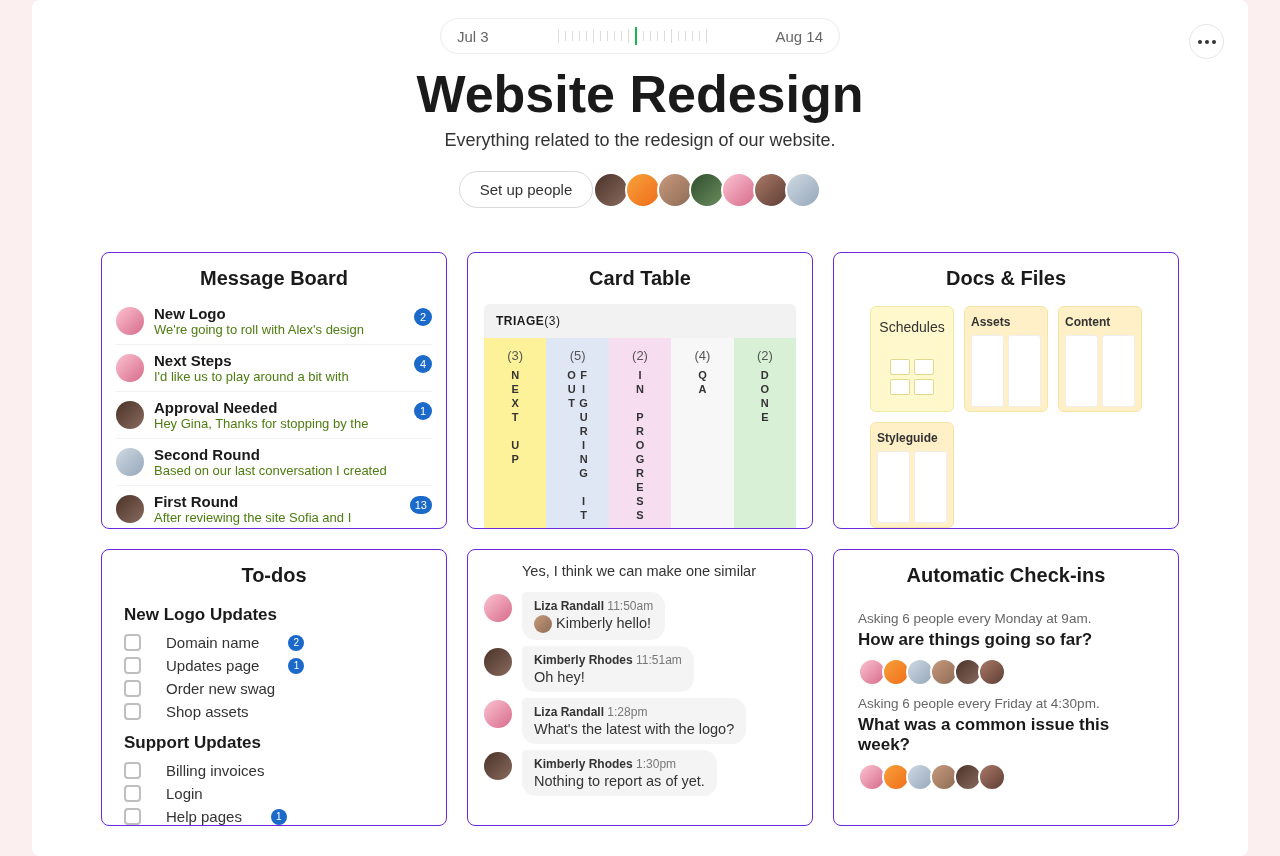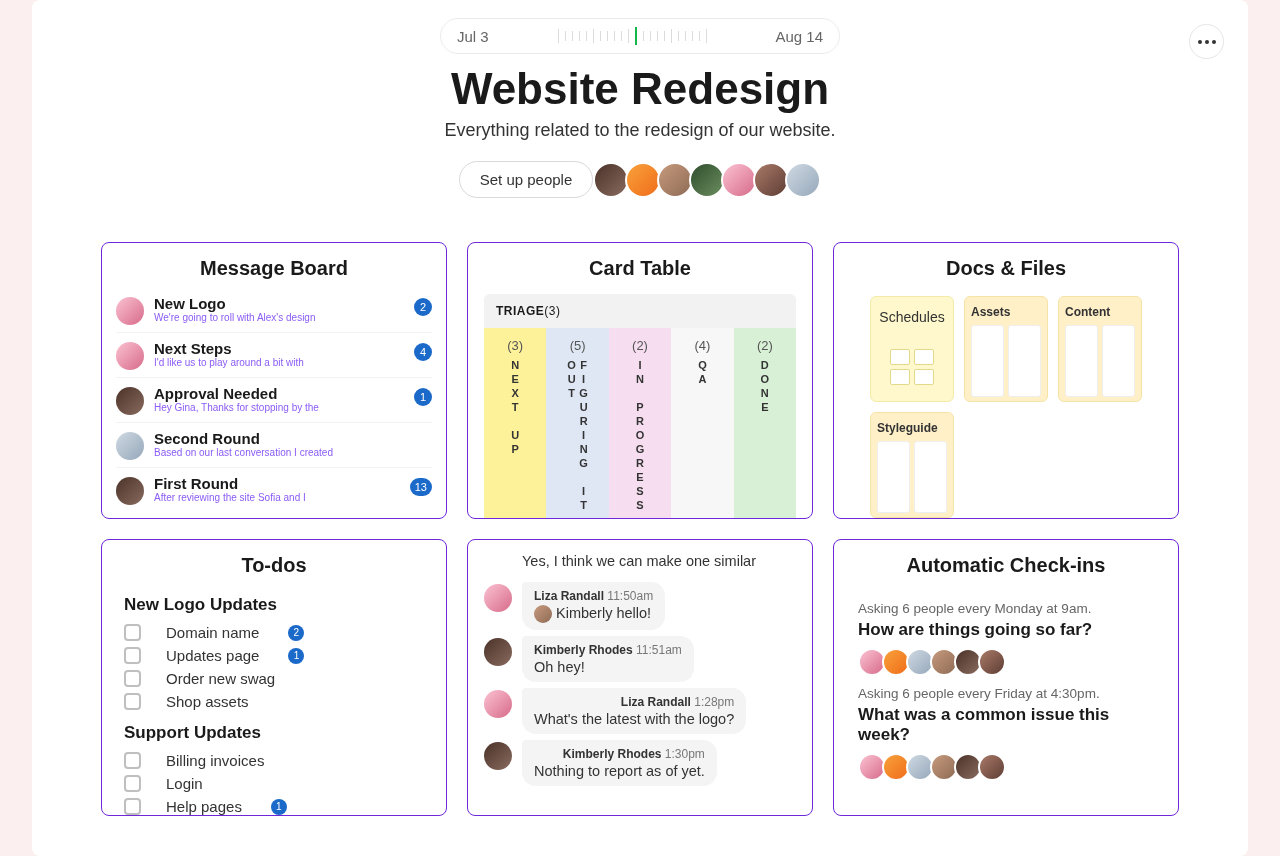--- a/index.html
+++ b/index.html
@@ -46,21 +46,21 @@
     align-items: center;
     justify-content: space-between;
     color: #666;
     font-size: 15px;
   }
   .timeline-ticks { display:flex; align-items:center; gap:6px; position:relative; }
   .tick { width:1px; height:10px; background:#dcdcdc; }
   .tick.tall { height:14px; }
   .tick.green { background:#14b84b; height:18px; width:2px; }
 
-  .page-title { text-align:center; font-size:44px; font-weight:700; margin-top:8px; color:#1a1a1a; }
+  .page-title { text-align:center; font-size:52px; font-weight:700; margin-top:8px; color:#1a1a1a; }
   .page-subtitle { text-align:center; font-size:18px; color:#333; margin-top:6px; }
 
   .people-row { display:flex; align-items:center; justify-content:center; margin-top:20px; }
   .setup-btn {
     border:1px solid #d9d9d9; background:#fff; border-radius:999px;
     padding:9px 20px; font-size:15px; color:#333; cursor:pointer;
   }
   .avatars { display:flex; }
   .avatar { width:36px;height:36px;border-radius:50%; margin-left:-4px; border:2px solid #fff; }
   .avatar:first-child{margin-left:0;}
@@ -96,21 +96,21 @@
     padding:14px 0 8px;
   }
 
   
   .msg-list { padding:0 14px; }
   .msg-item { display:flex; gap:10px; padding:7px 0; border-bottom:1px solid #f2f2f2; align-items:flex-start; position:relative;}
   .msg-item:last-child{border-bottom:none;}
   .mini-avatar{ width:28px;height:28px;border-radius:50%;flex-shrink:0;margin-top:2px;}
   .msg-body{ flex:1; min-width:0;}
   .msg-title{font-weight:700;font-size:15px;color:#1a1a1a;}
-  .msg-preview{font-size:10px;color:#8b5cf6;white-space:nowrap;overflow:hidden;text-overflow:ellipsis;}
+  .msg-preview{font-size:13px;color:#4d7c0f;white-space:nowrap;overflow:hidden;text-overflow:ellipsis;}
   .badge{
     position:absolute; right:0; top:10px;
     background:#1b6ac9;color:#fff;border-radius:999px;
     font-size:11px; min-width:18px;height:18px;
     display:flex;align-items:center;justify-content:center;padding:0 5px;
   }
 
   
   .triage-bar{ margin:6px 16px 0; background:#f2f2f2; border-radius:6px 6px 0 0; padding:10px 12px; font-size:12px; letter-spacing:.5px;}
   .triage-bar b{font-weight:700;}
@@ -148,21 +148,21 @@
   .todos{padding:0 22px;}
   .todos h3{font-size:17px;font-weight:700;margin:10px 0 6px;}
   .todo-line{display:flex;align-items:center;gap:25px;font-size:15px;color:#333;padding:3px 0;}
   .checkbox{width:17px;height:17px;border:2px solid #bfbfbf;border-radius:4px;flex-shrink:0;}
   .mini-badge{background:#1b6ac9;color:#fff;border-radius:999px;font-size:10px;min-width:16px;height:16px;display:inline-flex;align-items:center;justify-content:center;padding:0 4px;margin-left:4px;}
 
   
   .chat{padding:0 16px;}
   .chat-row{display:flex;gap:10px;margin:6px 0;align-items:flex-start;}
   .bubble{background:#f4f4f4;border-radius:14px;padding:7px 12px;font-size:14.5px;color:#333;max-width:260px;}
-  .bubble .meta{font-size:12px;color:#777;text-align:right;}
+  .bubble .meta{font-size:12px;color:#777;}
   .bubble .meta b{font-weight:700;color:#333;}
   .bubble .text{margin-top:2px;}
   .bubble.first{border-top-left-radius:4px;}
   .inline-av{width:18px;height:18px;border-radius:50%;display:inline-block;vertical-align:middle;margin-right:4px;}
 
   
   .checkins{padding:6px 24px;}
   .checkin-meta{font-size:13.5px;color:#666;margin-top:10px;}
   .checkin-q{font-size:17px;font-weight:700;margin:4px 0 8px;color:#1a1a1a;}
   .checkin-avs{display:flex;}

